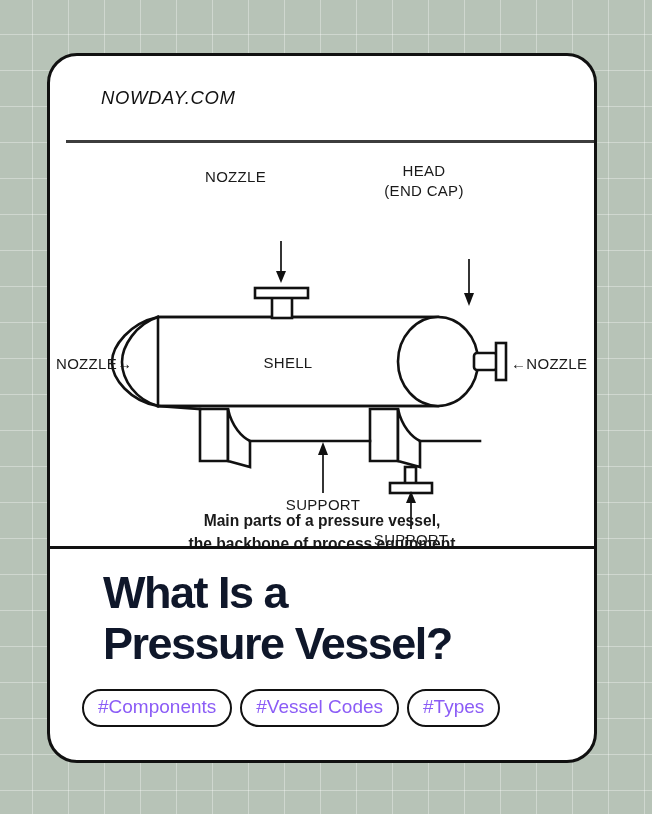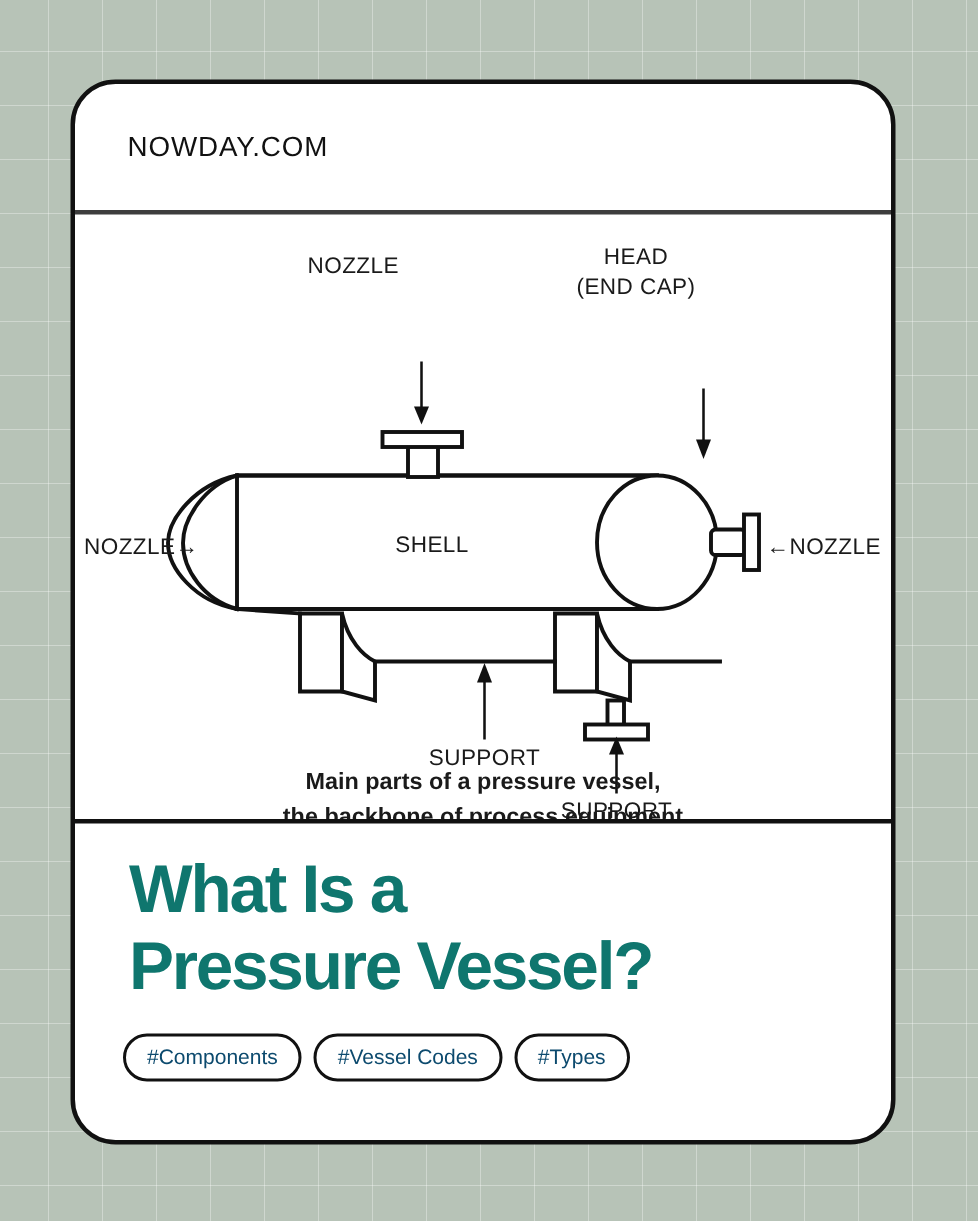--- a/index.html
+++ b/index.html
@@ -38,25 +38,26 @@
     background: #ffffff;
     border: 3px solid #111111;
     border-radius: 30px;
     box-sizing: border-box;
     overflow: hidden;
   }
 
   
   .card-header {
     position: absolute;
-    left: 0; top: 0;
+    left: 16px; top: 0;
     width: 100%;
     height: 87px;
     border-bottom: 3px solid #3d3d3d;
     box-sizing: border-box;
+    font-style: italic;
   }
   .site-name {
     position: absolute;
     left: 35px;
     top: 50%;
     transform: translateY(-50%);
     font-size: 18.5px;
     letter-spacing: 0.6px;
     color: #111111;
     font-weight: 400;
@@ -113,45 +114,45 @@
   .title-block {
     position: absolute;
     left: 0;
     top: 505px;
     width: 100%;
     height: 200px;
     box-sizing: border-box;
   }
   .headline {
     position: absolute;
-    left: 36px;
+    left: 53px;
     top: 6px;
     width: 480px;
     font-size: 45px;
     font-weight: bold;
     line-height: 1.14;
     letter-spacing: -1.5px;
-    color: #0f766e;
+    color: #0f172a;
   }
   .headline .l2 { display: block; }
 
   .tags {
     position: absolute;
     left: 32px;
     top: 128px;
     display: flex;
     gap: 8px;
     align-items: center;
   }
   .tag {
     border: 2.6px solid #111111;
     border-radius: 999px;
     padding: 5px 14px 7px 14px;
-    font-size: 14px;
-    color: #0c4a6e;
+    font-size: 19px;
+    color: #8b5cf6;
     background: #ffffff;
     white-space: nowrap;
     line-height: 1.15;
   }
 </style>
 </head>
 <body>
 
 <div id="canvas">
 

